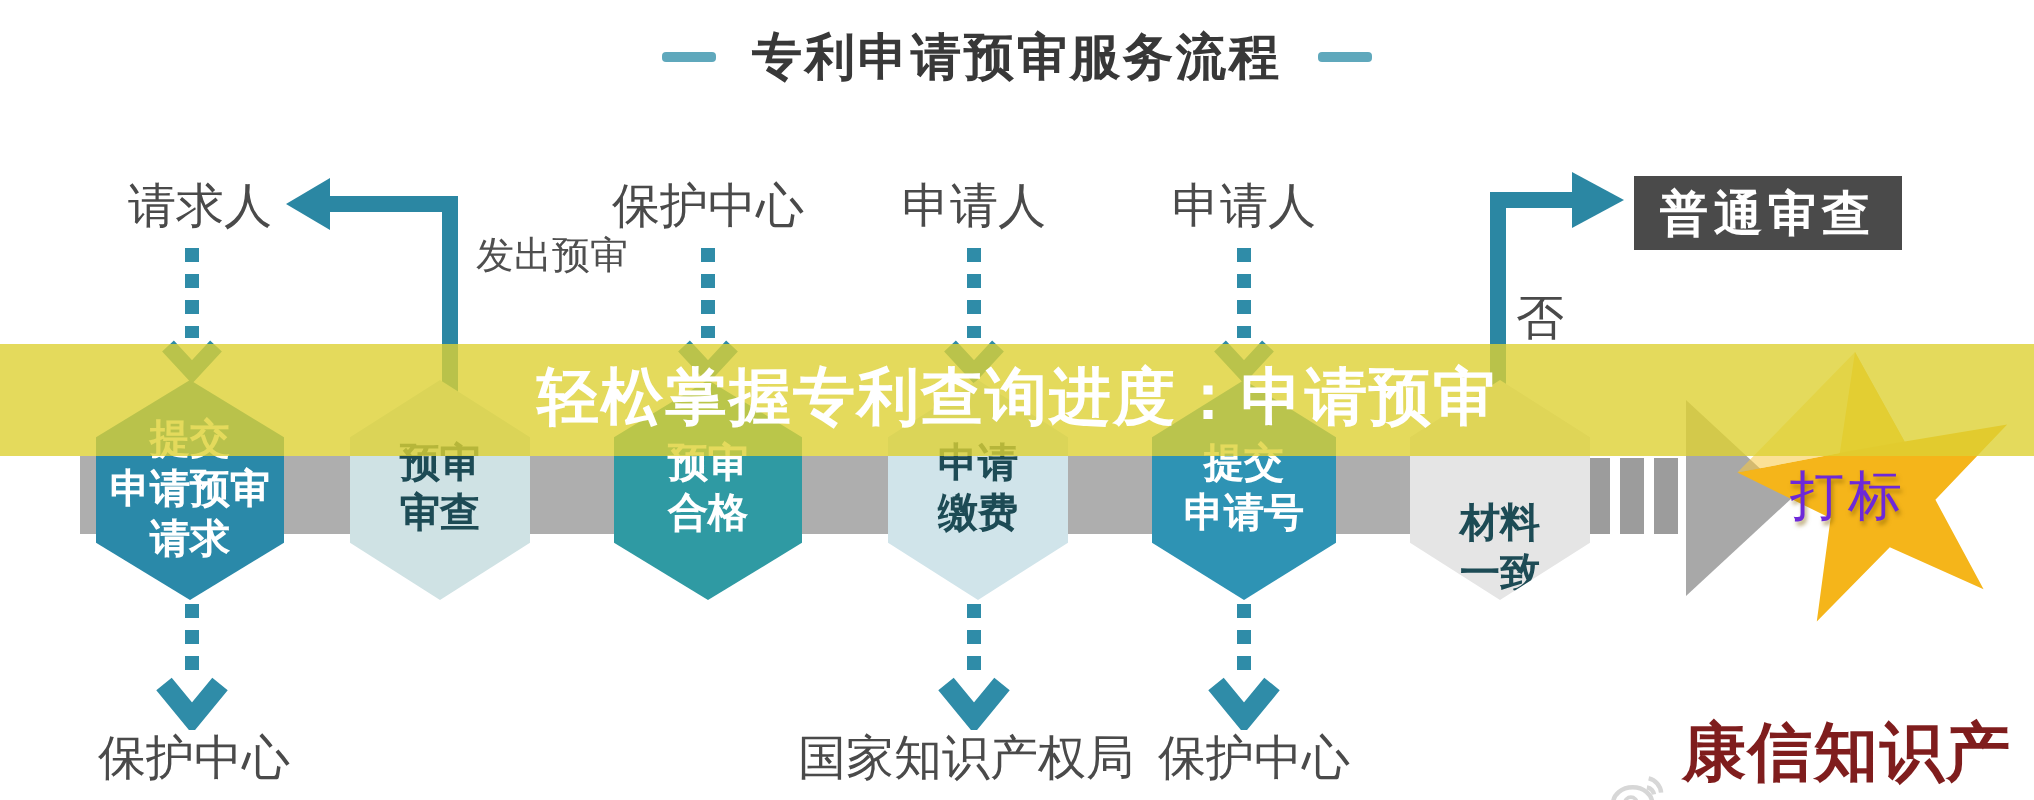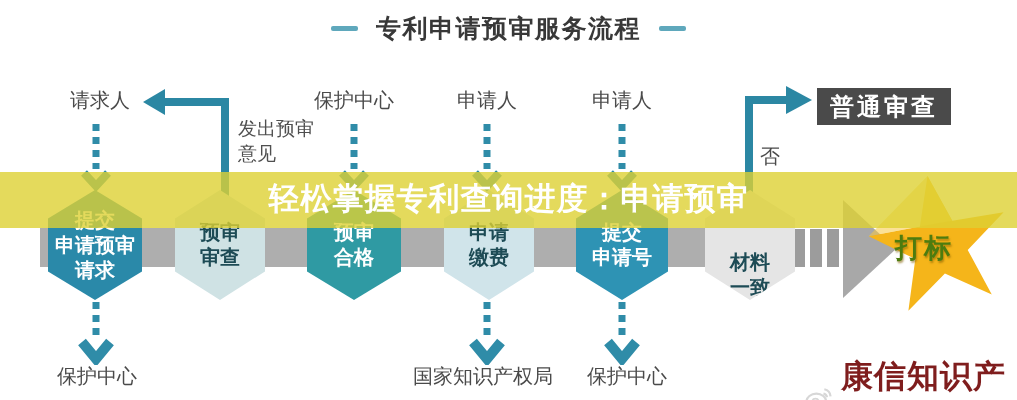--- a/index.html
+++ b/index.html
@@ -7,21 +7,21 @@
     width:1017px;height:400px;position:relative;overflow:hidden;
     background:#ffffff;
     font-family:"Liberation Sans","DejaVu Sans",sans-serif;
   }
   .abs{position:absolute;}
   
   .title-row{left:0;top:12px;width:1017px;display:flex;align-items:center;justify-content:center;gap:18px;}
   .title-dash{width:27px;height:5px;background:#5fa8bc;border-radius:2px;}
   .title-text{font-size:25px;font-weight:bold;color:#383838;letter-spacing:1.5px;}
   
-  .lbl{font-size:20px;color:#4a4a4a;white-space:nowrap;transform:translateX(-50%);}
+  .lbl{font-size:24px;color:#4a4a4a;white-space:nowrap;transform:translateX(-50%);}
   .note{font-size:19px;color:#4f4f4f;line-height:25px;transform:translateX(-50%);}
   
   .dotcol{width:7px;background:repeating-linear-gradient(180deg,#2f8ca8 0 7px,transparent 7px 13px);transform:translateX(-50%);}
   .chev{transform:translateX(-50%);}
   
   .tline{background:#2b87a3;}
   .arr-left{width:0;height:0;border-top:13px solid transparent;border-bottom:13px solid transparent;border-right:22px solid #2b87a3;}
   .arr-right{width:0;height:0;border-top:14px solid transparent;border-bottom:14px solid transparent;border-left:26px solid #2b87a3;}
   
   .grey-bar{left:40px;top:228px;width:752px;height:39px;background:#aeaeae;}
@@ -34,22 +34,22 @@
     display:flex;flex-direction:column;align-items:center;justify-content:center;
     font-weight:bold;font-size:20px;line-height:25px;text-align:center;
   }
   .hex.solid{color:#ffffff;}
   .hex.pale{color:#1d4b55;}
   
   .exam-box{left:817px;top:88px;width:134px;height:37px;background:#4a4a4a;
     display:flex;align-items:center;justify-content:center;
     color:#ffffff;font-size:24px;font-weight:bold;letter-spacing:3px;}
   
-  .star-label{left:894px;top:230px;width:60px;text-align:center;color:#4d7c0f;
-    font-size:27px;font-weight:bold;letter-spacing:2px;
+  .star-label{left:894px;top:230px;width:60px;text-align:center;color:#6d28d9;
+    font-size:27px;font-weight:normal;letter-spacing:2px;
     text-shadow:1px 2px 2px rgba(130,95,0,.55);z-index:4;}
   
   .band{left:0;top:172px;width:1017px;height:56px;background:rgba(221,209,51,0.80);z-index:5;}
   .band-text{left:0;top:178px;width:1017px;text-align:center;color:#ffffff;
     font-size:31px;font-weight:bold;letter-spacing:1px;z-index:6;white-space:nowrap;}
   
   .watermark{left:803px;top:355px;display:flex;align-items:center;gap:6px;color:#7f1d1d;
     font-size:32px;font-weight:bold;letter-spacing:1px;}
   .z1{z-index:1}.z2{z-index:2}
 </style>
@@ -83,21 +83,20 @@
   </svg>
 <svg class="abs chev z1" style="left:622px;top:169px;" width="32" height="23">
     <path d="M4 4 L16 17 L28 4" stroke="#2f8ca8" stroke-width="8" fill="none"></path>
   </svg>
 
 <div class="abs tline z1" style="left:221px;top:98px;width:8px;height:98px;"></div>
 <div class="abs tline z1" style="left:164px;top:98px;width:60px;height:8px;"></div>
 <div class="abs arr-left z1" style="left:143px;top:89px;"></div>
 <div class="abs note" style="left:276px;top:116px;">
   <div>发出预审</div>
-  <div>意见</div>
 </div>
 
 <div class="abs tline z1" style="left:745px;top:96px;width:8px;height:104px;"></div>
 <div class="abs tline z1" style="left:749px;top:96px;width:38px;height:8px;"></div>
 <div class="abs arr-right z1" style="left:786px;top:86px;"></div>
 <div class="abs lbl" style="left:770px;top:143px;">否</div>
 <div class="abs exam-box">普通审查</div>
 
 <div class="abs grey-bar z1"></div>
 <div class="abs pause-bar z1" style="left:793px;"></div>

